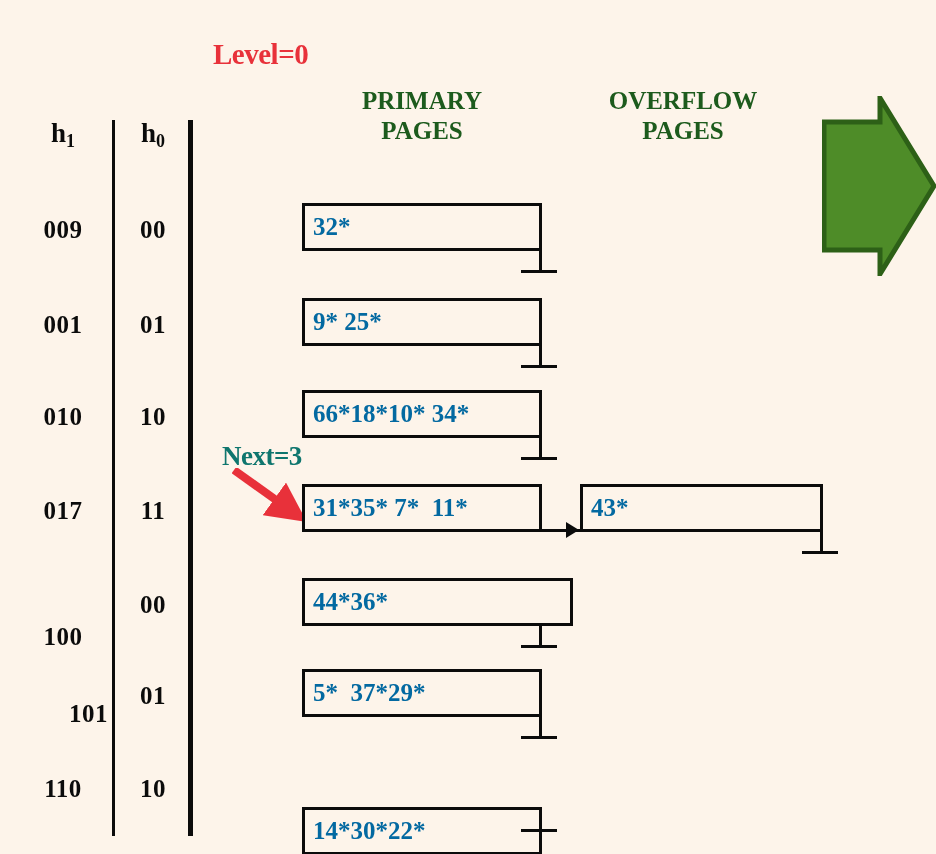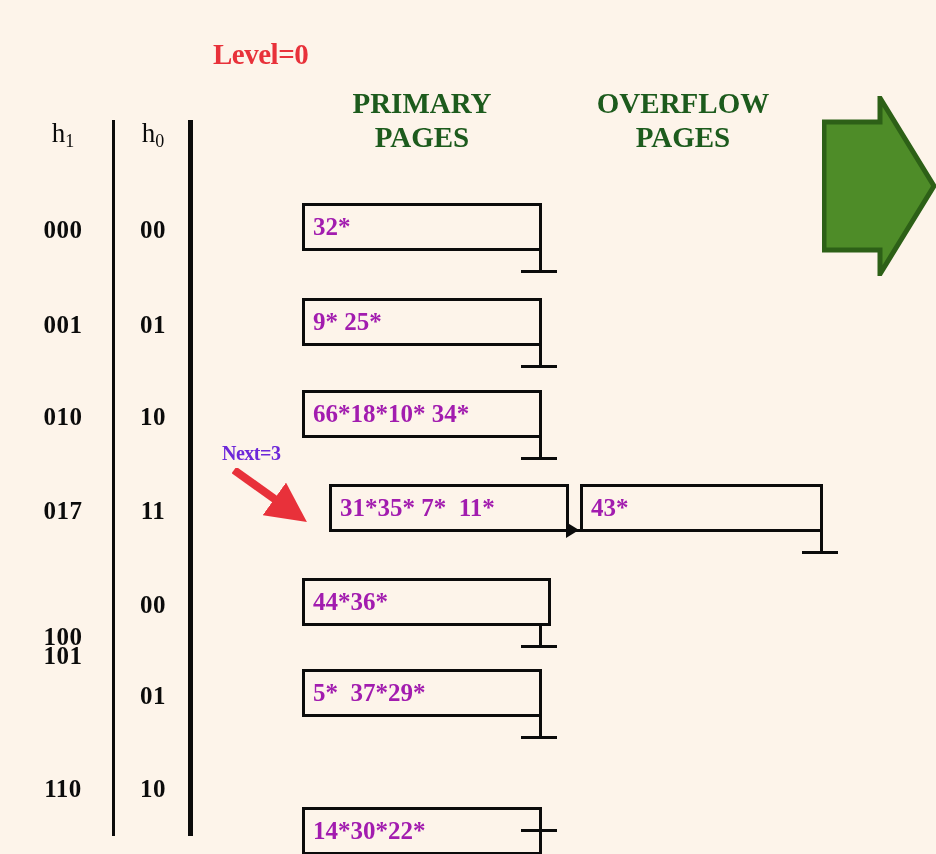--- a/index.html
+++ b/index.html
@@ -29,38 +29,38 @@
     left: 213px;
     top: 40px;
     color: #e8313a;
     font-weight: bold;
     font-size: 29px;
     letter-spacing: -0.5px;
   }
   .next-label {
     left: 222px;
     top: 443px;
-    color: #6d28d9;
-    font-weight: bold;
-    font-size: 20px;
+    color: #0f766e;
+    font-weight: bold;
+    font-size: 27px;
     letter-spacing: -0.5px;
   }
   .col-head {
     color: #1d5b1d;
     font-weight: bold;
-    font-size: 29px;
+    font-size: 25px;
     text-align: center;
     line-height: 1.18;
   }
   .col-head.primary { left: 322px; top: 86px; width: 200px; }
   .col-head.overflow { left: 578px; top: 86px; width: 210px; }
 
   .hcol {
     color: #0b0b0b;
-    font-weight: normal;
+    font-weight: bold;
     font-size: 27px;
     text-align: center;
   }
   .hcol sub {
     font-size: 18px;
     vertical-align: baseline;
     position: relative;
     top: 5px;
     left: 0px;
   }
@@ -89,21 +89,21 @@
   
   .page-box {
     position: absolute;
     box-sizing: border-box;
     border: 3px solid #0b0b0b;
     background: #fdf4ea;
     display: flex;
     align-items: center;
   }
   .page-box .cells {
-    color: #a21caf;
+    color: #0369a1;
     font-weight: bold;
     font-size: 25px;
     white-space: pre;
     padding-left: 8px;
     letter-spacing: 0px;
   }
 
   
   .tail-v {
     position: absolute;
@@ -160,21 +160,21 @@
   <div class="lbl col-head overflow"><span>OVERFLOW<br>PAGES</span></div>
 
   <div class="lbl hcol h1-head"><span>h</span><sub>1</sub></div>
 
   <div class="lbl hcol h0-head"><span>h</span><sub>0</sub></div>
 
   <div class="vrule left"></div>
   <div class="vrule right"></div>
 
   <div id="rows-layer">
-      <div class="lbl bitcell bit-h1" style="top: 217px;">000</div>
+      <div class="lbl bitcell bit-h1" style="top: 217px;">009</div>
       <div class="lbl bitcell bit-h0" style="top: 217px;">00</div>
       <div class="page-box" style="left: 302px; top: 203px; width: 240px; height: 48px;">
         <span class="cells">32*</span>
       </div>
       <div class="tail-v" style="left: 539px; top: 248px; height: 22px;"></div>
       <div class="tail-h" style="left: 521px; top: 270px;"></div>
       <div class="lbl bitcell bit-h1" style="top: 312px; text-align: center;">001</div>
       <div class="lbl bitcell bit-h0" style="top: 312px;">01</div>
       <div class="page-box" style="left: 302px; top: 298px; width: 240px; height: 48px;">
         <span class="cells">9* 25*</span>
@@ -183,38 +183,38 @@
       <div class="tail-h" style="left: 521px; top: 365px;"></div>
       <div class="lbl bitcell bit-h1" style="top: 404px;">010</div>
       <div class="lbl bitcell bit-h0" style="top: 404px;">10</div>
       <div class="page-box" style="left: 302px; top: 390px; width: 240px; height: 48px;">
         <span class="cells">66*18*10* 34*</span>
       </div>
       <div class="tail-v" style="left: 539px; top: 435px; height: 22px;"></div>
       <div class="tail-h" style="left: 521px; top: 457px;"></div>
       <div class="lbl bitcell bit-h1" style="top: 498px;">017</div>
       <div class="lbl bitcell bit-h0" style="top: 498px;">11</div>
-      <div class="page-box" style="left: 302px; top: 484px; width: 240px; height: 48px; margin-left: 27px;">
+      <div class="page-box" style="left: 302px; top: 484px; width: 240px; height: 48px;">
         <span class="cells">31*35* 7*  11*</span>
       </div>
       <div class="connector-h" style="left: 540px; top: 529px; width: 40px;"></div>
       <div class="connector-head" style="left: 566px; top: 522px;"></div>
       <div class="page-box" style="left: 580px; top: 484px; width: 243px; height: 48px;">
         <span class="cells">43*</span>
       </div>
       <div class="tail-v" style="left: 820px; top: 529px; height: 22px;"></div>
       <div class="tail-h" style="left: 802px; top: 551px;"></div>
       <div class="lbl bitcell bit-h1" style="top: 624px;">100</div>
       <div class="lbl bitcell bit-h0" style="top: 592px;">00</div>
-      <div class="page-box" style="left: 302px; top: 578px; width: 249px; height: 48px;">
+      <div class="page-box" style="left: 302px; top: 578px; width: 271px; height: 48px;">
         <span class="cells">44*36*</span>
       </div>
       <div class="tail-v" style="left: 539px; top: 623px; height: 22px;"></div>
       <div class="tail-h" style="left: 521px; top: 645px;"></div>
-      <div class="lbl bitcell bit-h1" style="top: 643px;">101</div>
+      <div class="lbl bitcell bit-h1" style="top: 701px; text-align: right;">101</div>
       <div class="lbl bitcell bit-h0" style="top: 683px;">01</div>
       <div class="page-box" style="left: 302px; top: 669px; width: 240px; height: 48px;">
         <span class="cells">5*  37*29*</span>
       </div>
       <div class="tail-v" style="left: 539px; top: 714px; height: 22px;"></div>
       <div class="tail-h" style="left: 521px; top: 736px;"></div>
       <div class="lbl bitcell bit-h1" style="top: 776px;">110</div>
       <div class="lbl bitcell bit-h0" style="top: 776px;">10</div>
       <div class="page-box" style="left: 302px; top: 762px; width: 240px; height: 48px; margin-top: 45px;">
         <span class="cells">14*30*22*</span>

